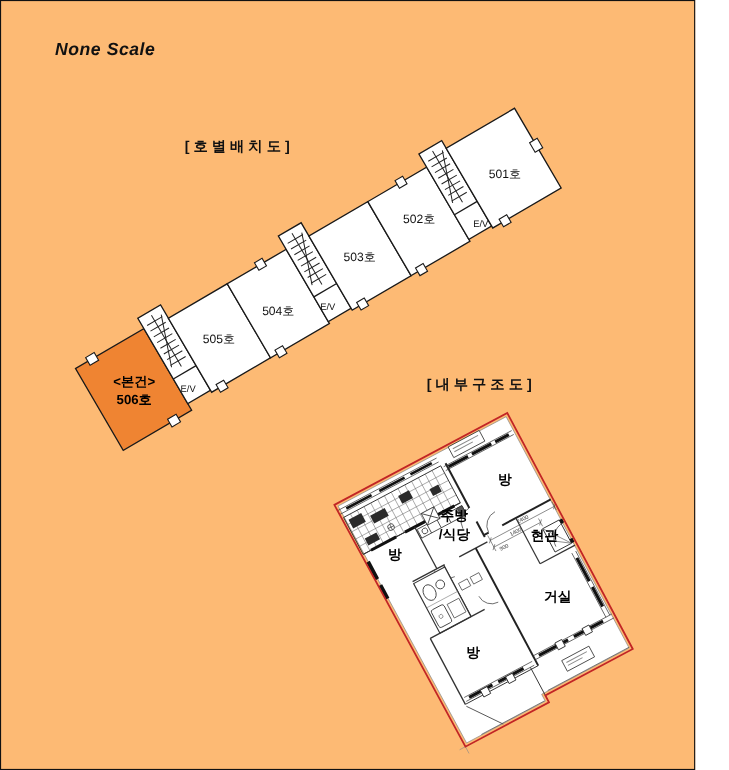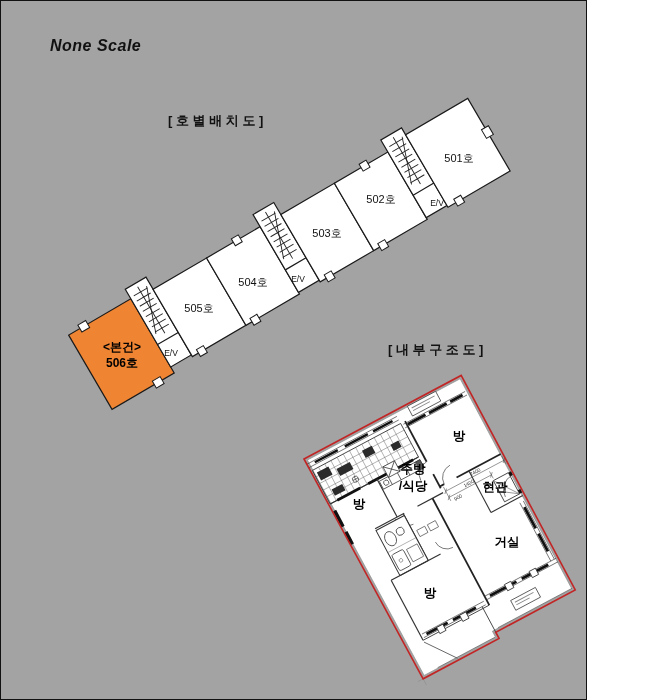--- a/index.html
+++ b/index.html
@@ -1,29 +1,29 @@
 <!DOCTYPE html>
 <html><head>
 <meta charset="utf-8">
 <style>
   html,body{margin:0;padding:0;background:#fff;}
   .page{
-    position:relative;width:587px;height:700px;background:#a3a3a3;
+    position:relative;width:632px;height:700px;background:#fdba74;
     border:1px solid #111;box-sizing:border-box;overflow:hidden;
     font-family:"Liberation Sans","DejaVu Sans",sans-serif;
   }
   .scale-note{
     position:absolute;left:49px;top:36px;
     font-size:16px;font-weight:bold;font-style:italic;color:#111;
     letter-spacing:0.5px;
   }
   .section-title{
     position:absolute;font-size:13px;font-weight:bold;color:#111;white-space:nowrap;
   }
-  .title-units{left:129px;top:111px;padding-left:38px;}
+  .title-units{left:129px;top:123px;padding-left:38px;}
   .title-plan{left:374px;top:340px;padding-left:13px;}
   svg.art{position:absolute;left:0;top:0;}
   text{font-family:"Liberation Sans","DejaVu Sans",sans-serif;}
   .unit-label{font-size:11px;fill:#111;}
   .ev-label{font-size:8.5px;fill:#111;}
   .subject-label{font-size:12px;font-weight:bold;fill:#000;}
   .room-label{font-size:12.5px;font-weight:bold;fill:#000;}
   .dim-label{font-size:5px;fill:#333;}
 </style>
 </head>

